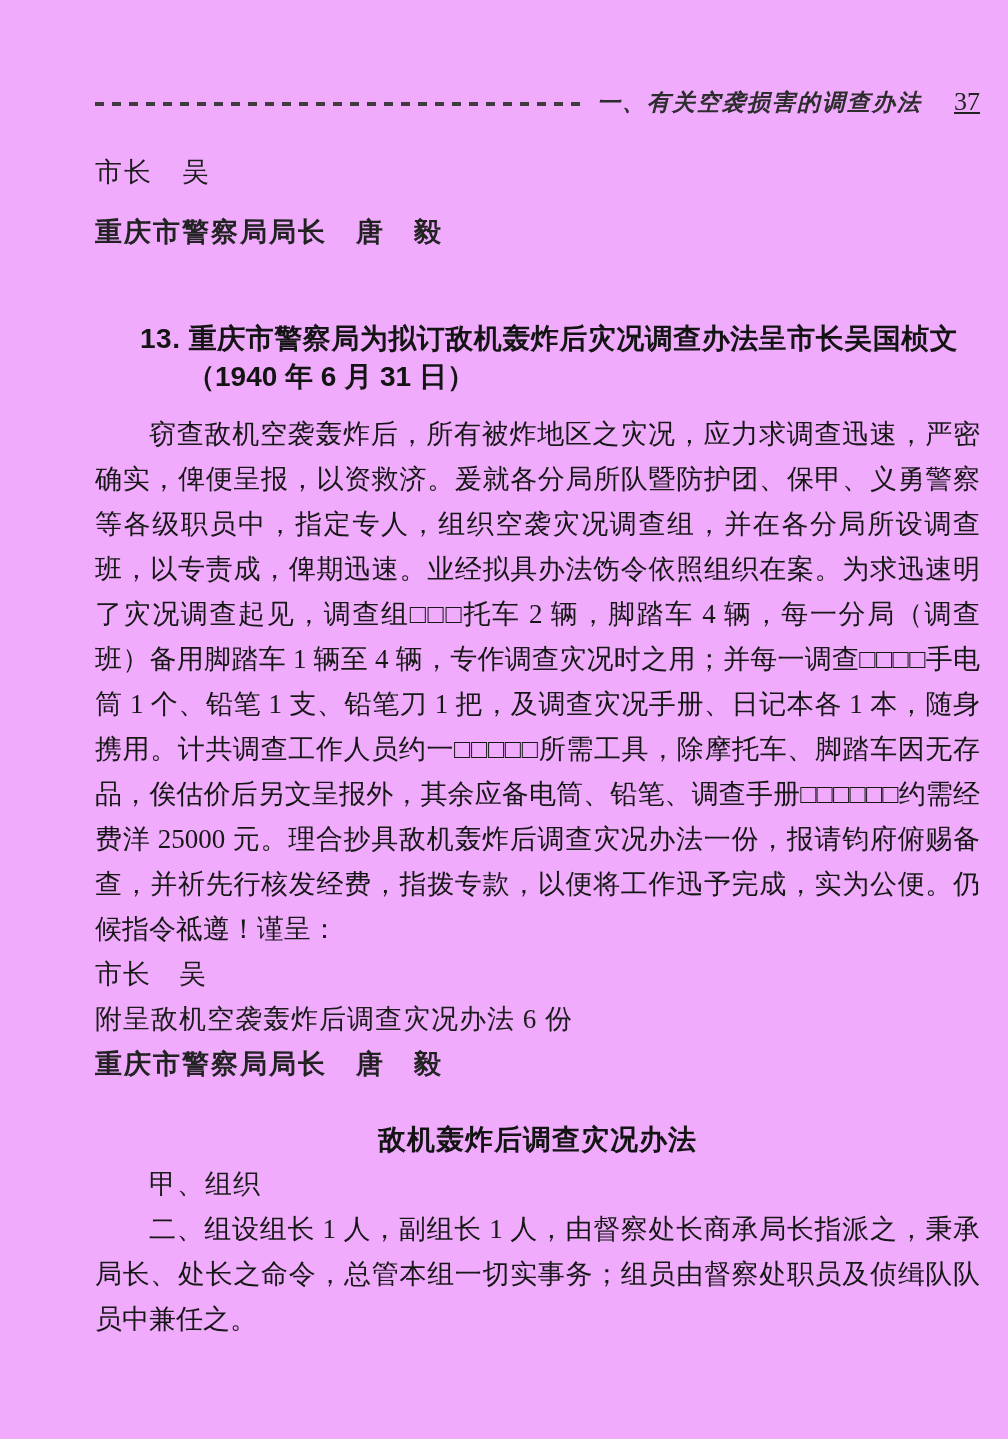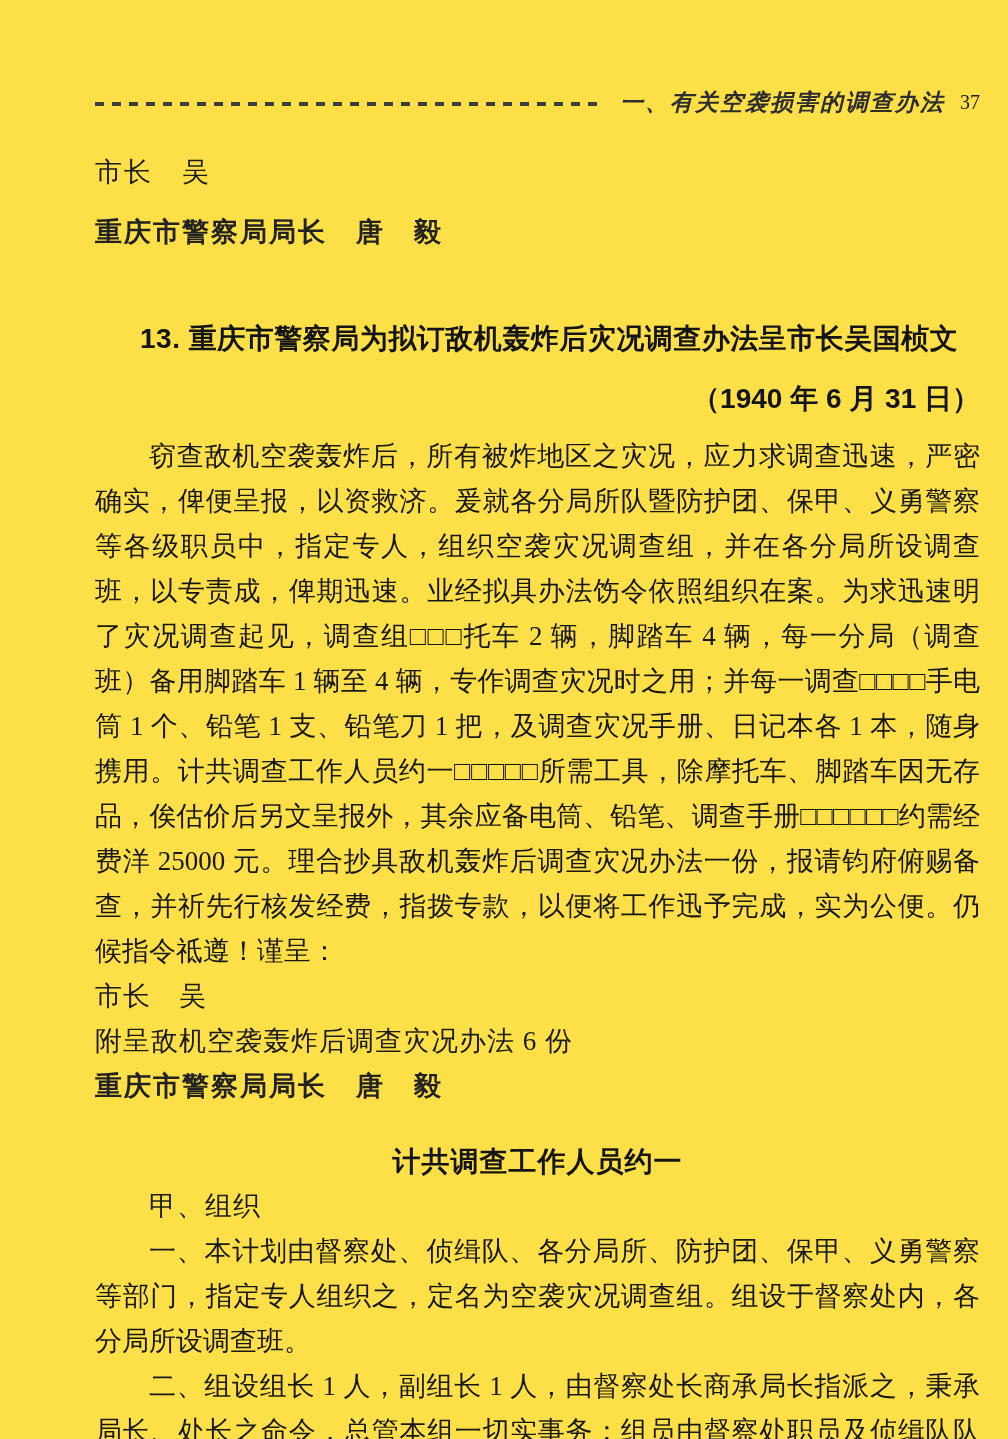--- a/index.html
+++ b/index.html
@@ -5,21 +5,21 @@
   html, body {
     margin: 0;
     padding: 0;
     background: #f4f4f2;
   }
   .page {
     position: relative;
     width: 1008px;
     height: 1439px;
     margin: 0 auto;
-    background: #fde047;
+    background: #f0abfc;
     box-sizing: border-box;
     padding: 86px 28px 0 95px;
     color: #1b1b1b;
     font-family: "Liberation Serif", "DejaVu Serif", serif;
     overflow: hidden;
   }
 
   
   .running-header {
     display: flex;
@@ -39,23 +39,24 @@
   }
   .header-title {
     font-style: italic;
     font-weight: 600;
     font-size: 23px;
     letter-spacing: 2px;
     color: #2d2d2d;
     white-space: nowrap;
   }
   .page-number {
-    margin-left: 15px;
-    font-size: 20px;
+    margin-left: 32px;
+    font-size: 26px;
     color: #222;
+    text-decoration: underline;
   }
 
   
   .addressee-1 {
     margin-top: 36px;
     font-size: 27px;
     letter-spacing: 2px;
   }
   .signature {
     text-align: left;
@@ -71,27 +72,25 @@
   .doc-title {
     margin-top: 70px;
     padding-left: 45px;
     font-family: "Liberation Sans", "DejaVu Sans", sans-serif;
     font-weight: 700;
     font-size: 28px;
     letter-spacing: 0.5px;
     color: #141414;
   }
   .doc-date {
-    margin-top: 22px;
     padding-left: 92px;
     font-family: "Liberation Sans", "DejaVu Sans", sans-serif;
     font-weight: 700;
     font-size: 28px;
     color: #141414;
-    text-align: right;
   }
 
   
   .doc-body {
     margin-top: 16px;
     font-size: 27px;
     line-height: 45px;
     text-align: justify;
     text-justify: inter-ideograph;
     text-indent: 2em;
@@ -153,21 +152,20 @@
   <div class="doc-date">（1940 年 6 月 31 日）</div>
 
   <div class="doc-body">窃查敌机空袭轰炸后，所有被炸地区之灾况，应力求调查迅速，严密确实，俾便呈报，以资救济。爰就各分局所队暨防护团、保甲、义勇警察等各级职员中，指定专人，组织空袭灾况调查组，并在各分局所设调查班，以专责成，俾期迅速。业经拟具办法饬令依照组织在案。为求迅速明了灾况调查起见，调查组□□□托车 2 辆，脚踏车 4 辆，每一分局（调查班）备用脚踏车 1 辆至 4 辆，专作调查灾况时之用；并每一调查□□□□手电筒 1 个、铅笔 1 支、铅笔刀 1 把，及调查灾况手册、日记本各 1 本，随身携用。计共调查工作人员约一□□□□□所需工具，除摩托车、脚踏车因无存品，俟估价后另文呈报外，其余应备电筒、铅笔、调查手册□□□□□□约需经费洋 25000 元。理合抄具敌机轰炸后调查灾况办法一份，报请钧府俯赐备查，并祈先行核发经费，指拨专款，以便将工作迅予完成，实为公便。仍候指令祗遵！谨呈：</div>
 
   <div class="flow-line">市长　吴</div>
 
   <div class="flow-line">附呈敌机空袭轰炸后调查灾况办法 6 份</div>
 
   <div class="signature signature-2">重庆市警察局局长　唐　毅</div>
 
-  <div class="method-title">计共调查工作人员约一</div>
+  <div class="method-title">敌机轰炸后调查灾况办法</div>
 
   <div class="section-heading">甲、组织</div>
 
-  <div class="method-item">一、本计划由督察处、侦缉队、各分局所、防护团、保甲、义勇警察等部门，指定专人组织之，定名为空袭灾况调查组。组设于督察处内，各分局所设调查班。</div>
 
   <div class="method-item">二、组设组长 1 人，副组长 1 人，由督察处长商承局长指派之，秉承局长、处长之命令，总管本组一切实事务；组员由督察处职员及侦缉队队员中兼任之。</div>
 
 </div>
 
 </body></html>

